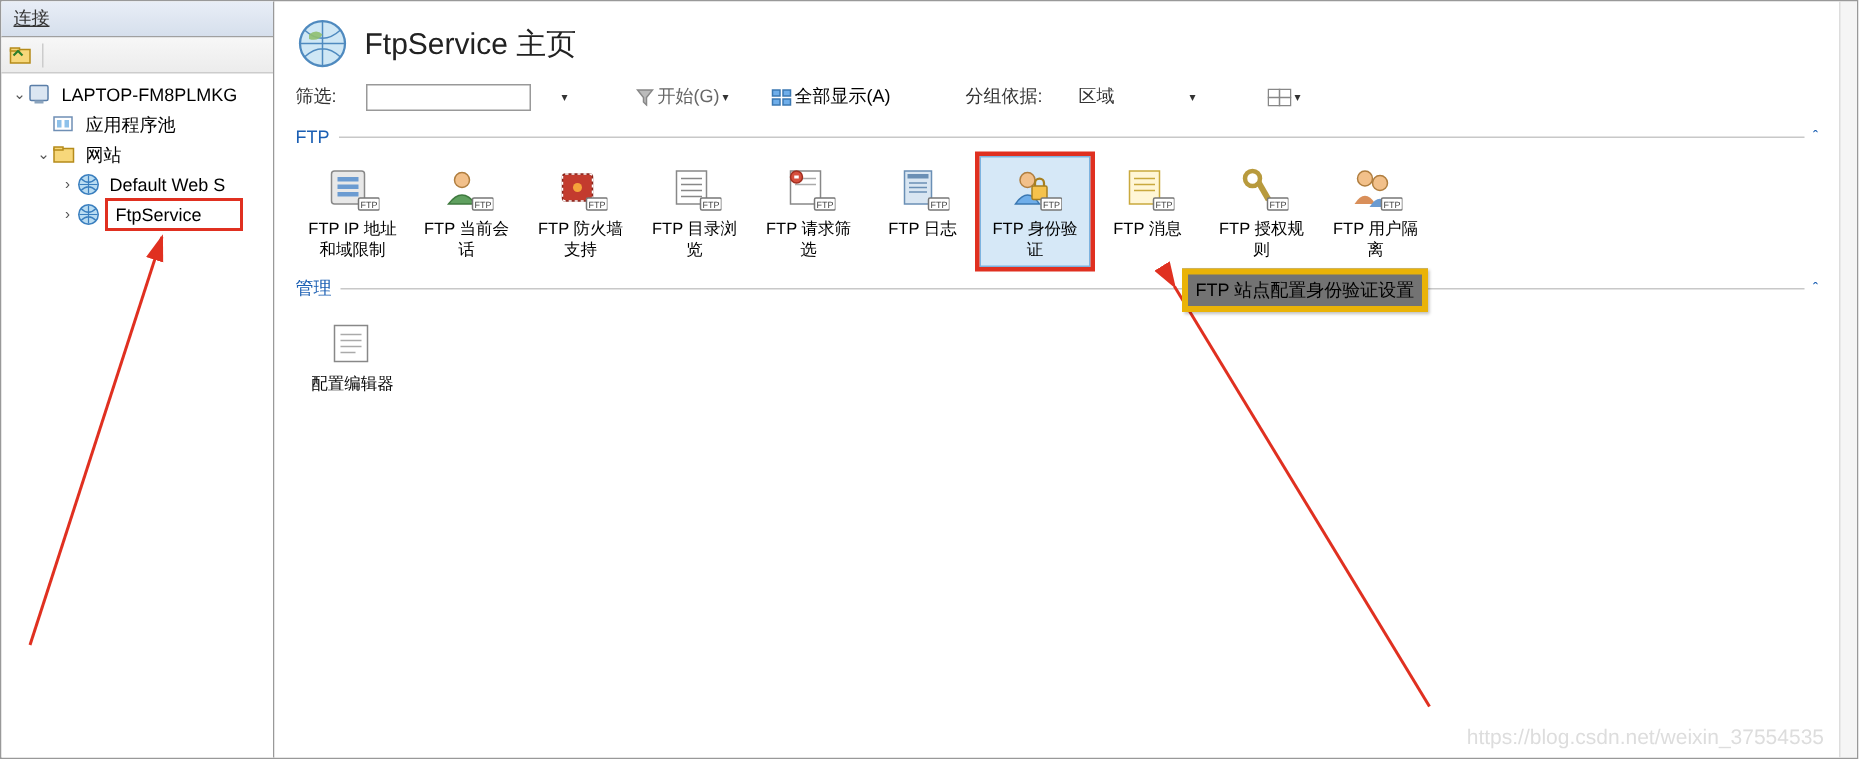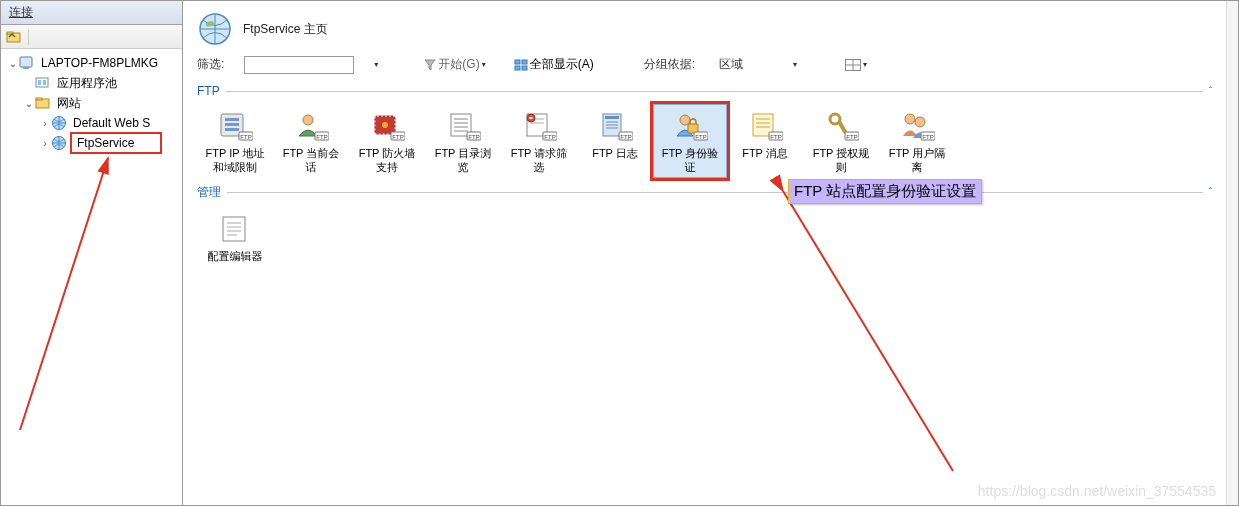--- a/index.html
+++ b/index.html
@@ -21,21 +21,21 @@
 .tree-indent2 { padding-left: 36px; }
 .expander { width: 12px; display: inline-block; text-align: center; color: #555; font-size: 10px; }
 .tree-icon { width: 16px; height: 16px; display: inline-flex; align-items: center; justify-content: center; margin-right: 3px; }
 .tree-label { padding: 1px 3px; }
 .tree-selected .tree-label { border: 2px solid #e03020; padding: 2px 26px 2px 5px; }
 
 
 .right-panel { flex: 1; display: flex; flex-direction: column; background: #fff; position: relative; }
 .title-bar { display: flex; align-items: center; padding: 10px 14px 6px; }
 .title-icon { width: 36px; height: 36px; margin-right: 10px; }
-.title-text { font-size: 12px; color: #222; }
+.title-text { font-size: 20px; color: #222; }
 
 .filter-bar { display: flex; align-items: center; padding: 2px 14px 6px; font-size: 12px; color: #333; gap: 20px; }
 .filter-label { color: #333; }
 .filter-input { width: 110px; height: 18px; border: 1px solid #999; background: #fff; font-size: 12px; }
 .fb-btn { display: inline-flex; align-items: center; gap: 2px; padding: 1px 4px; color: #666; }
 .fb-btn.enabled { color: #000; }
 .dropdown-arrow { font-size: 8px; color: #333; }
 
 .section { padding: 0 14px; }
 .section-header { display: flex; align-items: center; margin-top: 4px; }
@@ -43,21 +43,21 @@
 .section-line { flex: 1; height: 1px; background: #c8c8c8; }
 .section-caret { color: #1b5fb3; font-size: 10px; padding-left: 6px; }
 
 .icon-grid { display: flex; flex-wrap: wrap; padding: 6px 0 2px; }
 .grid-item { width: 76px; display: flex; flex-direction: column; align-items: center; padding: 4px 0; text-align: center; cursor: default; }
 .grid-item .gi-icon { width: 36px; height: 36px; display: flex; align-items: center; justify-content: center; position: relative; }
 .grid-item .gi-label { font-size: 11px; line-height: 14px; color: #000; margin-top: 2px; white-space: pre-line; }
 .grid-item.selected { background: #d6e8f7; border: 1px solid #7db3e0; padding: 3px 0; width: 74px; }
 .grid-item.highlighted { outline: 3px solid #e03020; outline-offset: 0; }
 
-.tooltip { position: absolute; background: #c4b5fd; border: 1px solid #eab308; padding: 2px 5px; font-size: 15px; color: #000; box-shadow: 1px 1px 2px rgba(0,0,0,0.25); z-index: 50; white-space: nowrap; }
+.tooltip { position: absolute; background: #737373; border: 4px solid #eab308; padding: 2px 5px; font-size: 12px; color: #000; box-shadow: 1px 1px 2px rgba(0,0,0,0.25); z-index: 50; white-space: nowrap; }
 
 
 .arrow-svg { position: absolute; pointer-events: none; z-index: 40; }
 
 .watermark { position: absolute; right: 10px; bottom: 6px; color: #ddd; font-size: 14px; z-index: 1; }
 
 
 .right-strip { width: 12px; background: #f5f5f5; border-left: 1px solid #ddd; }
 
 

